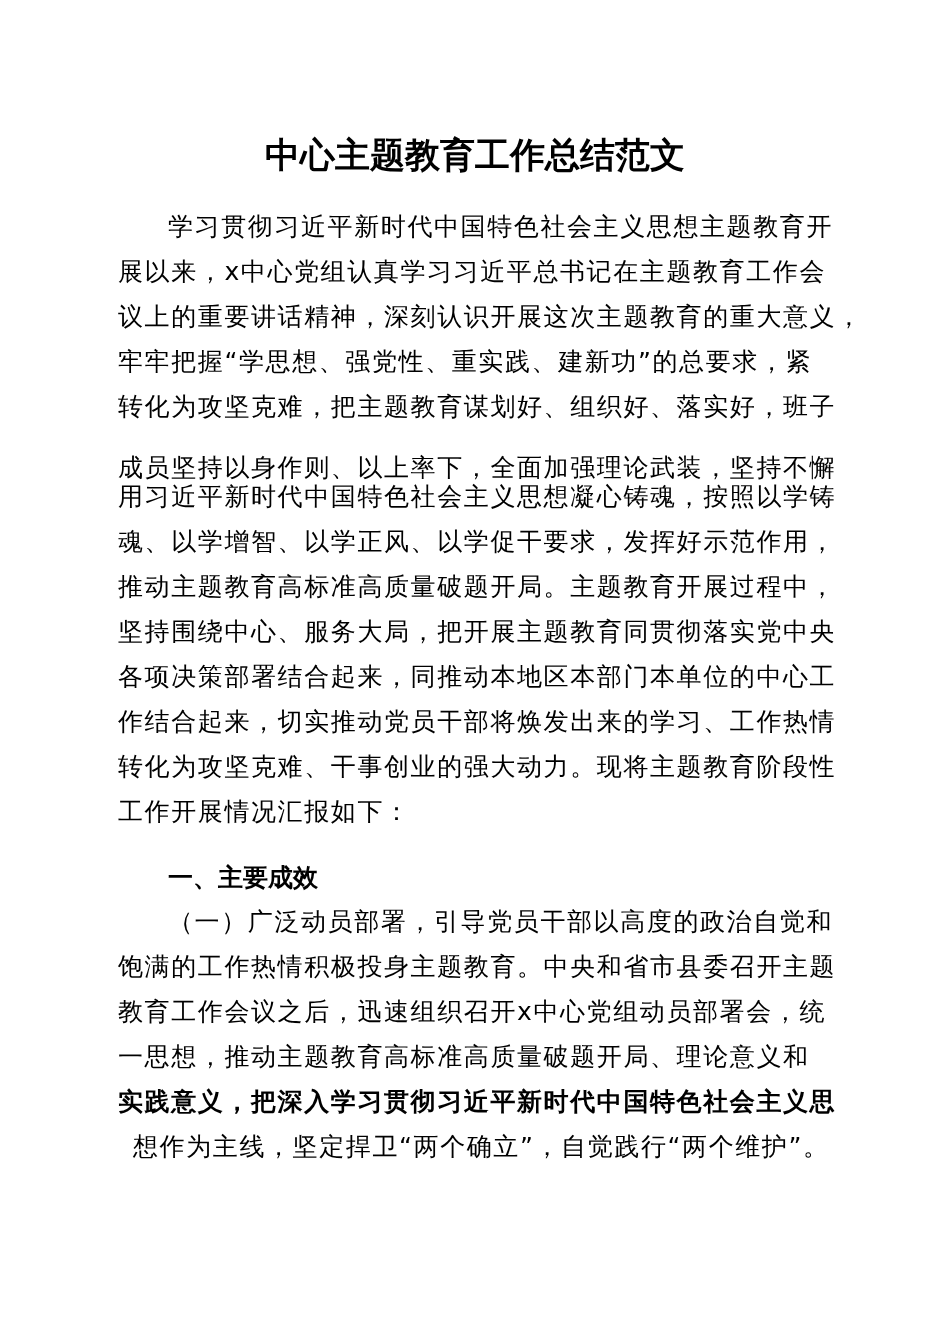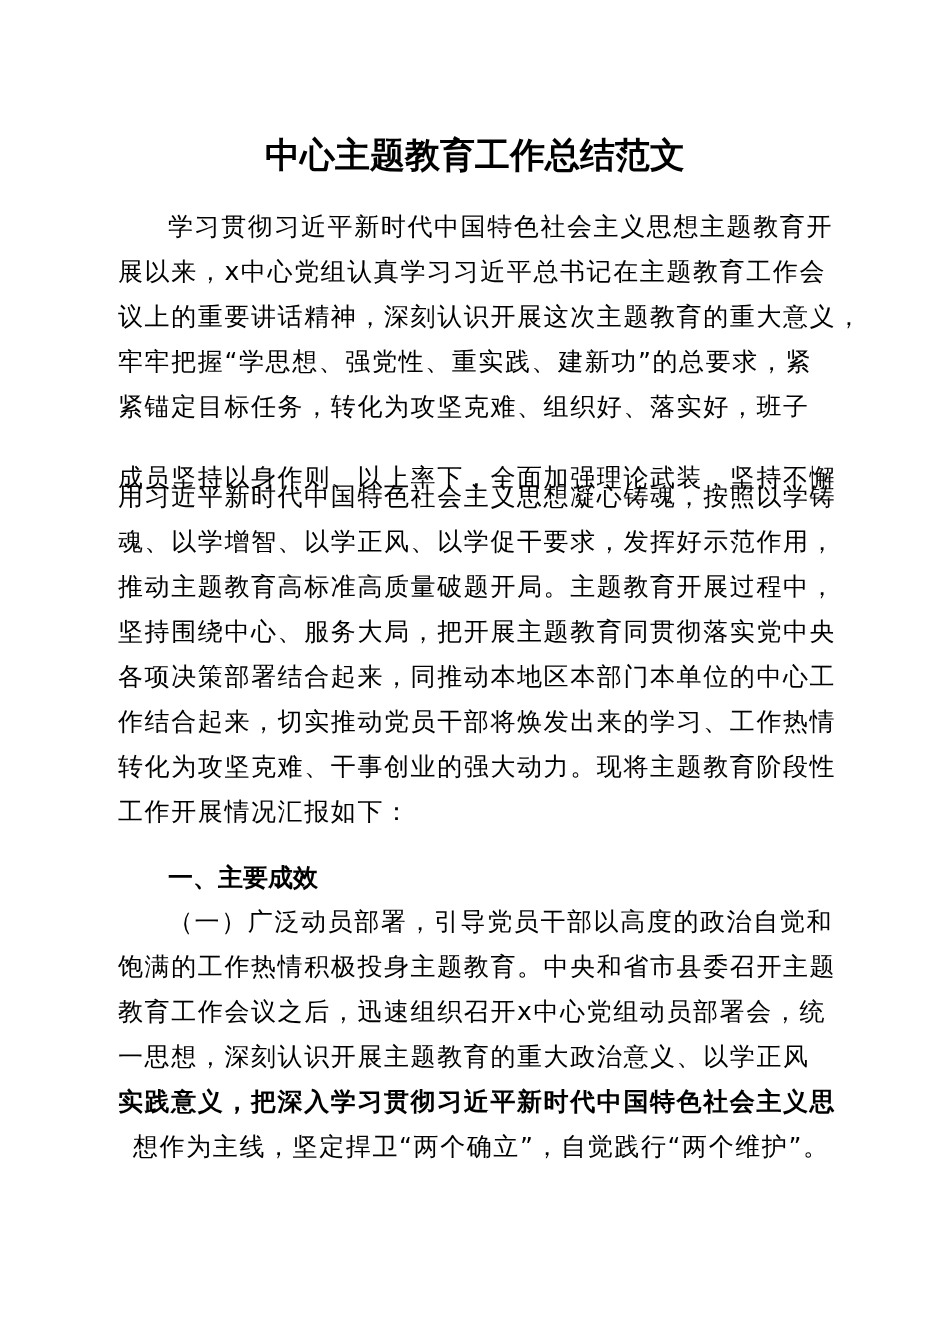--- a/index.html
+++ b/index.html
@@ -14,35 +14,35 @@
 <body>
 
 <div class="page">
   <div class="title">中心主题教育工作总结范文</div>
 
   <div>
     <div class="line indent" style="top:212px;">学习贯彻习近平新时代中国特色社会主义思想主题教育开</div>
     <div class="line" style="top:257px;text-align:center;">展以来，x中心党组认真学习习近平总书记在主题教育工作会</div>
     <div class="line" style="top:302px;font-family:Liberation Serif, serif;">议上的重要讲话精神，深刻认识开展这次主题教育的重大意义，</div>
     <div class="line" style="top:347px;">牢牢把握“学思想、强党性、重实践、建新功”的总要求，紧</div>
-    <div class="line" style="top:392px;">紧锚定目标任务，转化为攻坚克难、组织好、落实好，班子</div>
-    <div class="line" style="top:463px;text-align:right;">成员坚持以身作则、以上率下，全面加强理论武装，坚持不懈</div>
+    <div class="line" style="top:392px;">转化为攻坚克难，把主题教育谋划好、组织好、落实好，班子</div>
+    <div class="line" style="top:453px;text-align:right;">成员坚持以身作则、以上率下，全面加强理论武装，坚持不懈</div>
     <div class="line" style="top:482px;">用习近平新时代中国特色社会主义思想凝心铸魂，按照以学铸</div>
     <div class="line" style="top:527px;">魂、以学增智、以学正风、以学促干要求，发挥好示范作用，</div>
     <div class="line" style="top:572px;">推动主题教育高标准高质量破题开局。主题教育开展过程中，</div>
     <div class="line" style="top:617px;">坚持围绕中心、服务大局，把开展主题教育同贯彻落实党中央</div>
     <div class="line" style="top:662px;">各项决策部署结合起来，同推动本地区本部门本单位的中心工</div>
     <div class="line" style="top:707px;">作结合起来，切实推动党员干部将焕发出来的学习、工作热情</div>
     <div class="line" style="top:752px;">转化为攻坚克难、干事创业的强大动力。现将主题教育阶段性</div>
     <div class="line" style="top:797px;">工作开展情况汇报如下：</div>
   </div>
 
   <div class="heading" style="top:863px;">一、主要成效</div>
 
   <div>
     <div class="line indent" style="top:907px;">（一）广泛动员部署，引导党员干部以高度的政治自觉和</div>
     <div class="line" style="top:952px;">饱满的工作热情积极投身主题教育。中央和省市县委召开主题</div>
     <div class="line" style="top:997px;">教育工作会议之后，迅速组织召开x中心党组动员部署会，统</div>
-    <div class="line" style="top:1042px;">一思想，深刻认识开展主题教育的重大政治意义、以学正风</div>
+    <div class="line" style="top:1042px;">一思想，推动主题教育高标准高质量破题开局、理论意义和</div>
     <div class="line" style="top:1087px;font-weight:bold;">实践意义，把深入学习贯彻习近平新时代中国特色社会主义思</div>
     <div class="line" style="top:1132px;margin-left:15px;">想作为主线，坚定捍卫“两个确立”，自觉践行“两个维护”。</div>
   </div>
 </div>
 
 </body></html>

